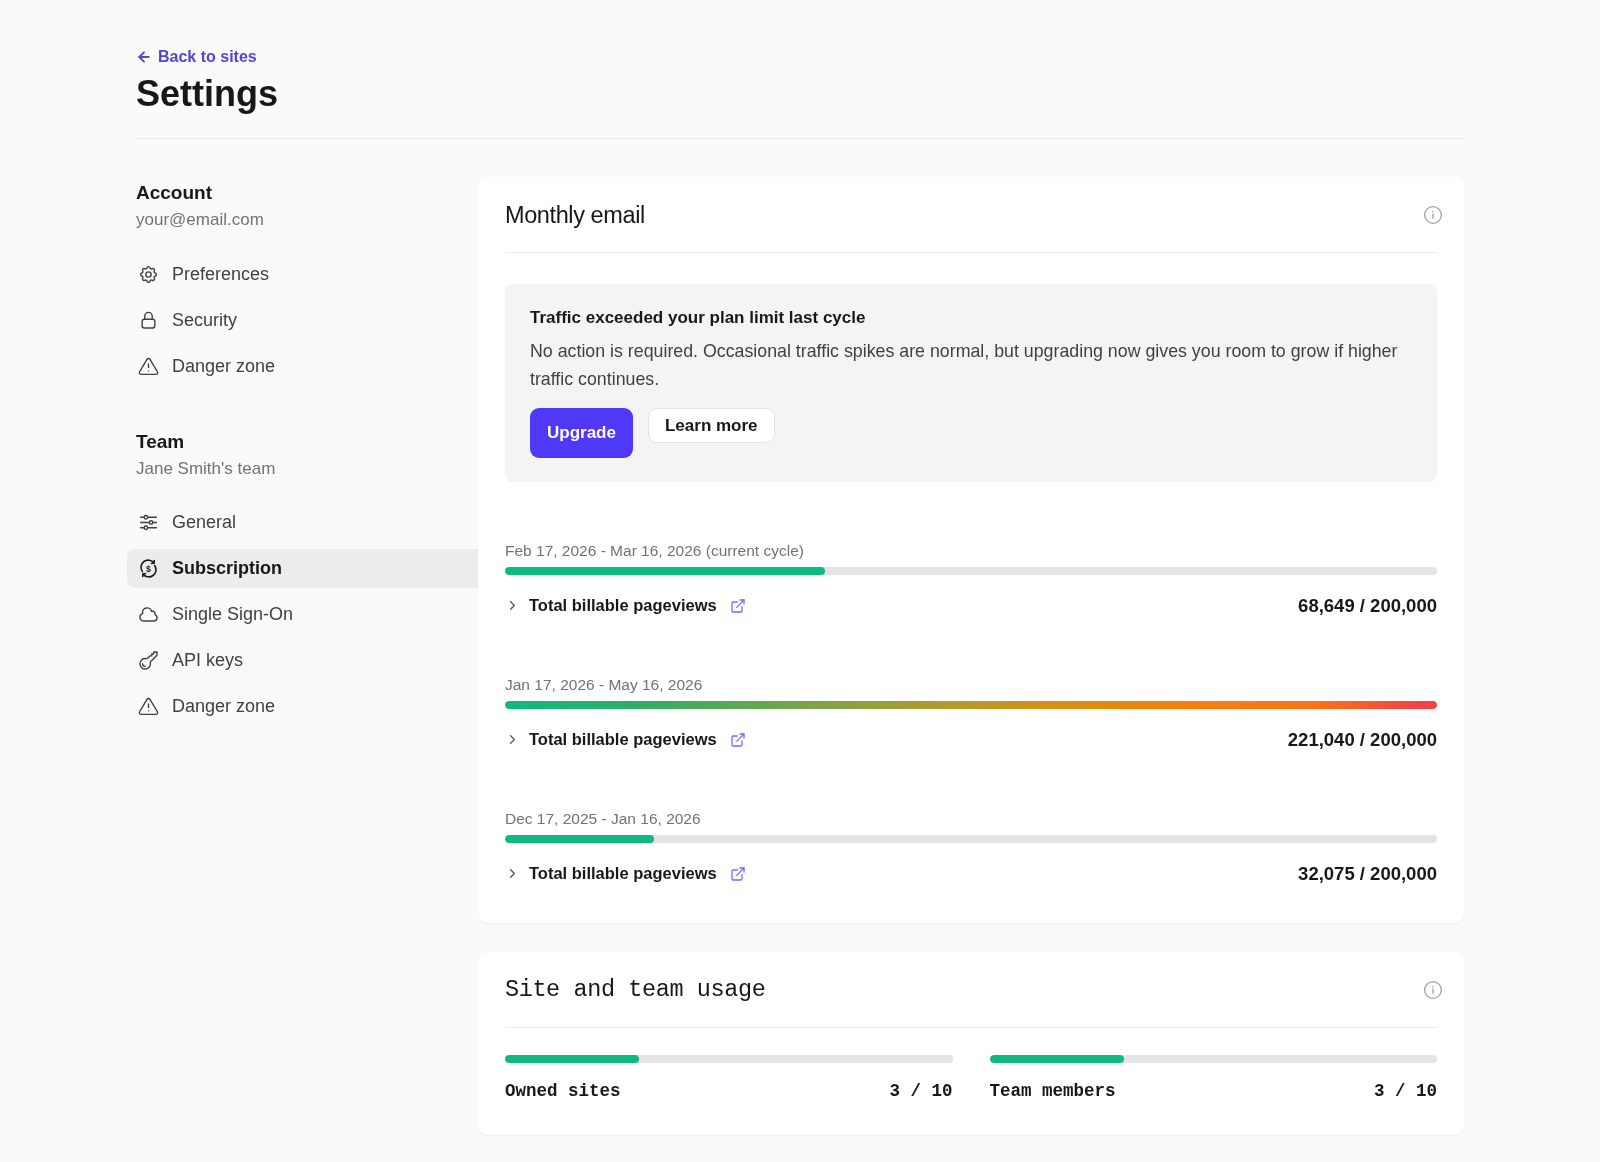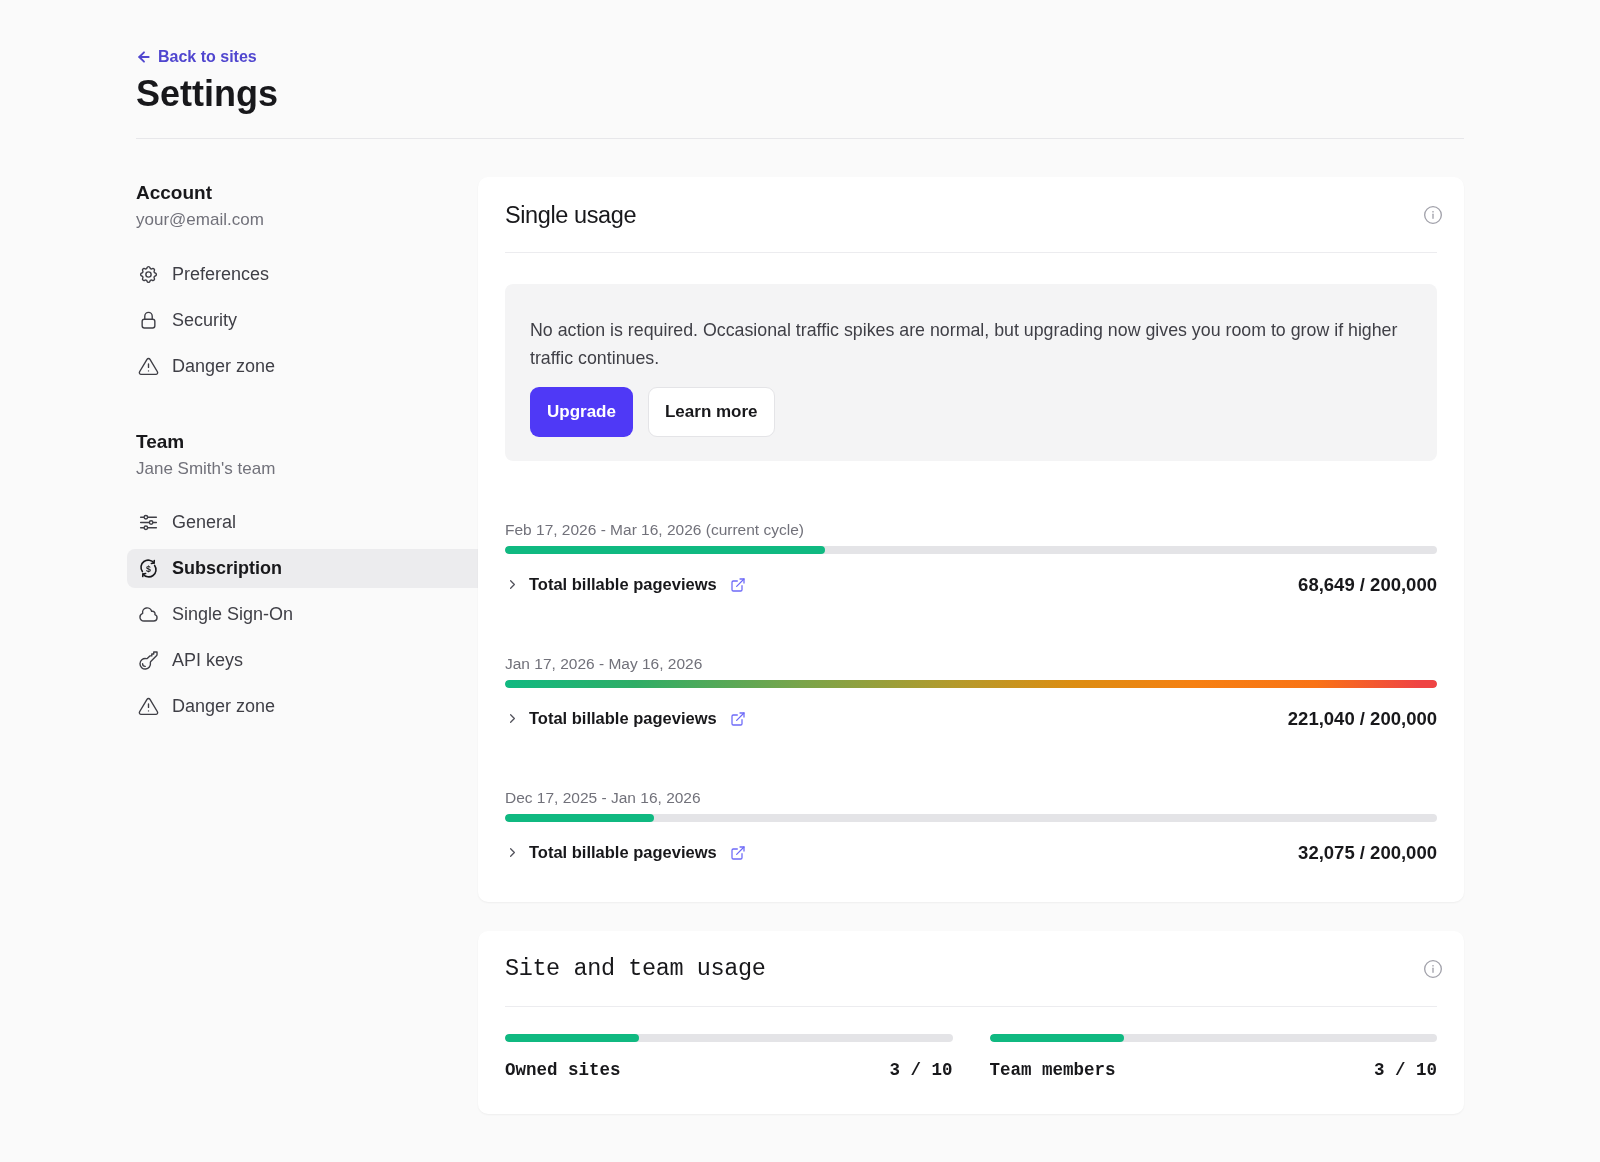--- a/index.html
+++ b/index.html
@@ -22,21 +22,21 @@
 .card { background:#fff; border-radius:10px; box-shadow:0 1px 2px rgba(0,0,0,0.05); padding:26px 27px 39px; }
 .card-head { display:flex; align-items:flex-start; justify-content:space-between; }
 .card h2 { font-size:23.5px; font-weight:500; color:#18181b; line-height:24px; letter-spacing:-0.4px; }
 .info { color:#a1a1aa; margin-top:2px; margin-right:-6px; display:flex; }
 .card .hr2 { border-top:1px solid #ececef; margin-top:25px; }
 .notice { background:#f4f4f5; border-radius:8px; margin-top:31px; padding:23px 25px 24px; }
 .notice h3 { font-size:17px; font-weight:700; color:#18181b; line-height:21px; }
 .notice p { font-size:17.8px; color:#3f3f46; margin-top:9px; line-height:28px; }
 .btns { display:flex; gap:15px; margin-top:15px; }
 .btn-p { background:#4f39f6; color:#fff; font-size:17px; font-weight:600; border:none; border-radius:9px; height:50px; padding:0 17px; font-family:inherit; }
-.btn-s { background:#fff; color:#18181b; font-size:17px; font-weight:600; border:1px solid #e4e4e7; border-radius:9px; height:50px; padding:0 16px; font-family:inherit; }
+.btn-s { background:#fff; color:#18181b; font-size:17px; font-weight:600; border:1px solid #e4e4e7; border-radius:9px; height:35px; padding:0 16px; font-family:inherit; }
 .cycle { margin-top:60px; }
 .cycle.first { }
 .cycle-label { font-size:15.5px; color:#71717a; line-height:18px; }
 .track { height:8px; border-radius:4px; background:#e4e4e7; margin-top:7px; overflow:hidden; }
 .fill { height:8px; border-radius:4px; background:#10b981; }
 .fill.over { width:100%; background:linear-gradient(to right,#10b981 0%,#2fad66 14%,#7aa44a 32%,#b39a2d 48%,#dc8d12 61%,#f68012 74%,#f97316 87%,#ef4444 98%); }
 .cycle-row { display:flex; align-items:center; justify-content:space-between; margin-top:20px; }
 .cycle-left { display:flex; align-items:center; gap:9px; font-size:16.5px; font-weight:700; color:#18181b; line-height:21px; }
 .cycle-num { font-size:18.5px; font-weight:700; color:#18181b; line-height:21px; }
 .chev { color:#52525b; }
@@ -104,31 +104,32 @@
         <div class="item"><svg width="21" height="21" viewBox="0 0 24 24" fill="none" stroke="currentColor" stroke-width="1.6" stroke-linecap="round" stroke-linejoin="round">
               <path d="M10.29 3.86L1.82 18a2 2 0 001.71 3h16.94a2 2 0 001.71-3L13.71 3.86a2 2 0 00-3.42 0z"></path>
               <path d="M12 9v4"></path>
               <path d="M12 17h.01"></path>
             </svg>Danger zone</div>
       </nav>
     </div>
     <div class="main">
       <div class="card">
         <div class="card-head">
-          <h2>Single usage</h2>
+          <h2>Monthly email</h2>
           <div class="info">
               <svg width="20" height="20" viewBox="0 0 24 24" fill="none" stroke="currentColor" stroke-width="1.6">
                 <circle cx="12" cy="12" r="10"></circle>
                 <path d="M12 16v-5" stroke-linecap="round"></path>
                 <path d="M12 8.2h.01" stroke-linecap="round" stroke-width="2"></path>
               </svg>
             </div>
         </div>
         <div class="hr2"></div>
         <div class="notice">
+          <h3>Traffic exceeded your plan limit last cycle</h3>
           <p>No action is required. Occasional traffic spikes are normal, but upgrading now gives you room to grow if higher<br>traffic continues.</p>
           <div class="btns">
               <button class="btn-p">Upgrade</button>
               <button class="btn-s">Learn more</button>
             </div>
         </div>
         <div class="cycle first">
           <div class="cycle-label">Feb 17, 2026 - Mar 16, 2026 (current cycle)</div>
           <div class="track">
               <div class="fill" style="width:34.3%"></div>

